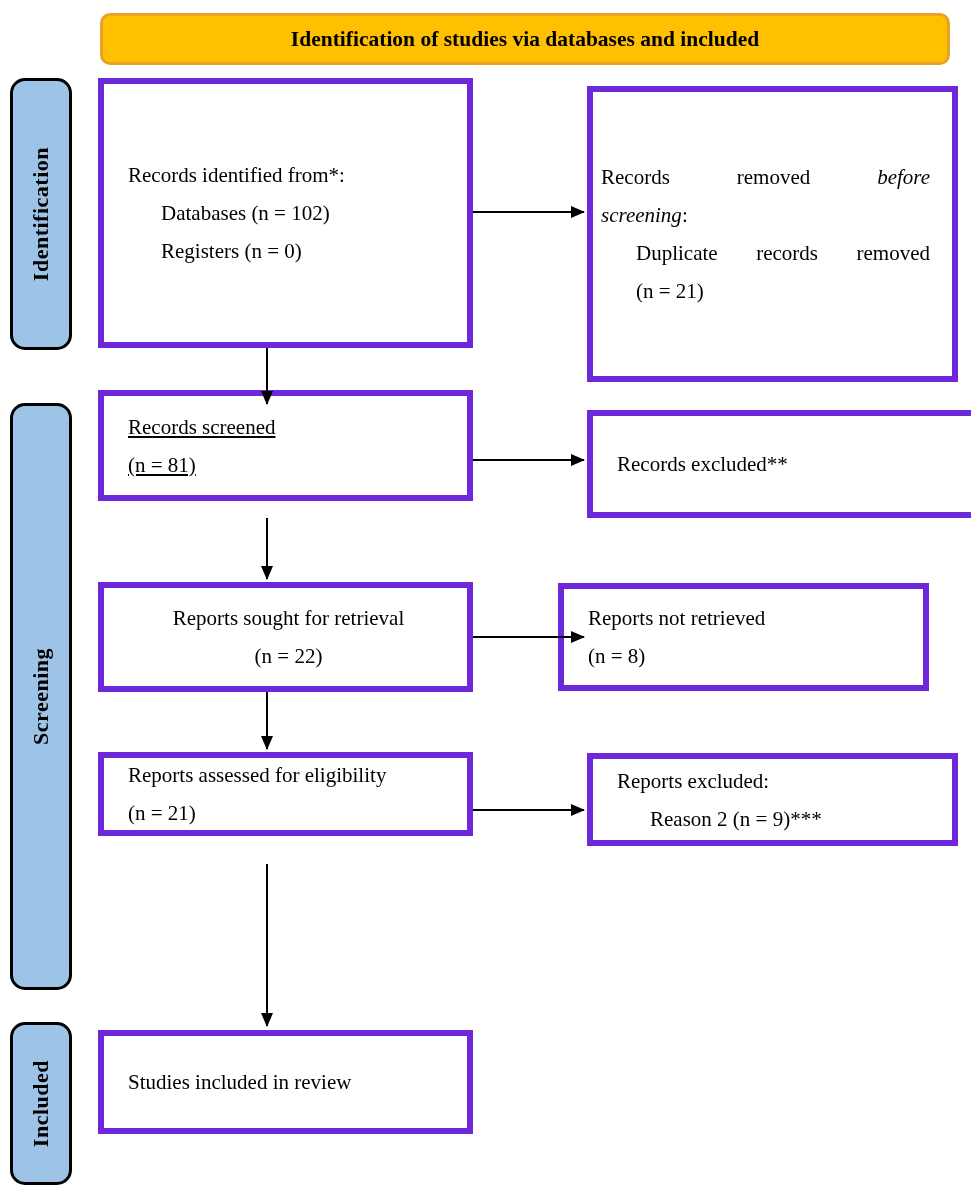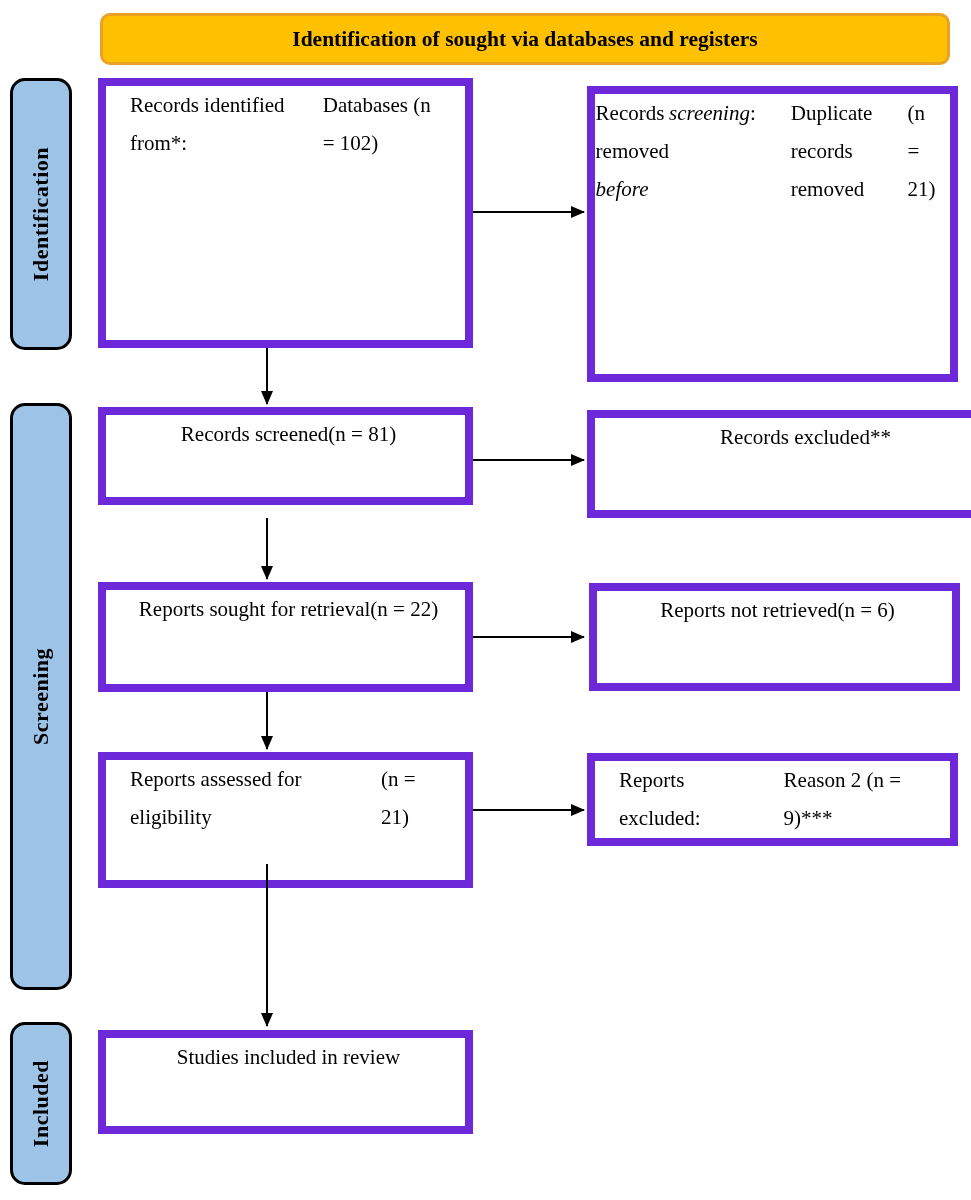--- a/index.html
+++ b/index.html
@@ -26,67 +26,68 @@
     border:3px solid #000; border-radius:15px;
     display:flex; align-items:center; justify-content:center;
     box-sizing:border-box;
   }
   .stage span {
     writing-mode:vertical-rl; transform:rotate(180deg);
     font-weight:bold; font-size:22px; letter-spacing:0.5px;
   }
   .box {
     position:absolute;
-    background:#fff; border:8px solid #6d28d9;
+    background:#fff; border:6px solid #6d28d9;
     box-sizing:border-box;
-    display:flex; flex-direction:row; justify-content:center;
+    display:flex; flex-direction:column; justify-content:center;
     font-size:21px; line-height:38px;
     padding:0 18px 0 24px;
   }
   .box .indent { padding-left:33px; }
   .jline  { text-align:justify; text-align-last:justify; }
   .jind   { padding-left:35px; }
   .ital   { font-style:italic; }
   .arrows { position:absolute; left:0; top:0; pointer-events:none; }
 </style>
 </head>
 <body>
 
 <div class="canvas">
 
   <div class="banner">
-    <span>Identification of sought via databases and registers</span>
+    <span>Identification of studies via databases and included</span>
   </div>
 
   <div class="stage" style="top:78px; height:272px;">
     <span>Identification</span>
   </div>
   <div class="stage" style="top:403px; height:587px;">
     <span>Screening</span>
   </div>
   <div class="stage" style="top:1022px; height:163px;">
     <span>Included</span>
   </div>
 
   <div class="box" style="left:98px; top:78px; width:375px; height:270px;">
     <div>Records identified from*:</div>
     <div class="indent">Databases (n = 102)</div>
+    <div class="indent">Registers (n = 0)</div>
   </div>
 
-  <div class="box" style="left:98px; top:407px; width:375px; height:98px;">
+  <div class="box" style="left:98px; top:390px; width:375px; height:111px;text-decoration:underline;">
     <div>Records screened</div>
     <div>(n = 81)</div>
   </div>
 
   <div class="box" style="left:98px; top:582px; width:375px; height:110px;text-align:center;">
     <div>Reports sought for retrieval</div>
     <div>(n = 22)</div>
   </div>
 
-  <div class="box" style="left:98px; top:752px; width:375px; height:136px;">
+  <div class="box" style="left:98px; top:752px; width:375px; height:84px;">
     <div>Reports assessed for eligibility</div>
     <div>(n = 21)</div>
   </div>
 
   <div class="box" style="left:98px; top:1030px; width:375px; height:104px;">
     <div>Studies included in review</div>
   </div>
 
   <div class="box" style="left:587px; top:86px; width:371px; height:296px; padding-right:22px;padding-left:8px;">
     <div class="jline">
@@ -97,23 +98,23 @@
       <span class="ital">screening</span><span>:</span>
     </div>
     <div class="jline jind">Duplicate records removed</div>
     <div class="jind">(n = 21)</div>
   </div>
 
   <div class="box" style="left:587px; top:410px; width:431px; height:108px;">
     <div>Records excluded**</div>
   </div>
 
-  <div class="box" style="left:589px; top:583px; width:371px; height:108px;">
+  <div class="box" style="left:558px; top:583px; width:371px; height:108px;">
     <div>Reports not retrieved</div>
-    <div>(n = 6)</div>
+    <div>(n = 8)</div>
   </div>
 
   <div class="box" style="left:587px; top:753px; width:371px; height:93px;">
     <div>Reports excluded:</div>
     <div class="indent">Reason 2 (n = 9)***</div>
   </div>
 
   <svg class="arrows" width="971" height="1200" viewBox="0 0 971 1200">
     <defs>
       <marker id="ah" markerUnits="userSpaceOnUse" markerWidth="16" markerHeight="14" refX="13" refY="6" orient="auto">

